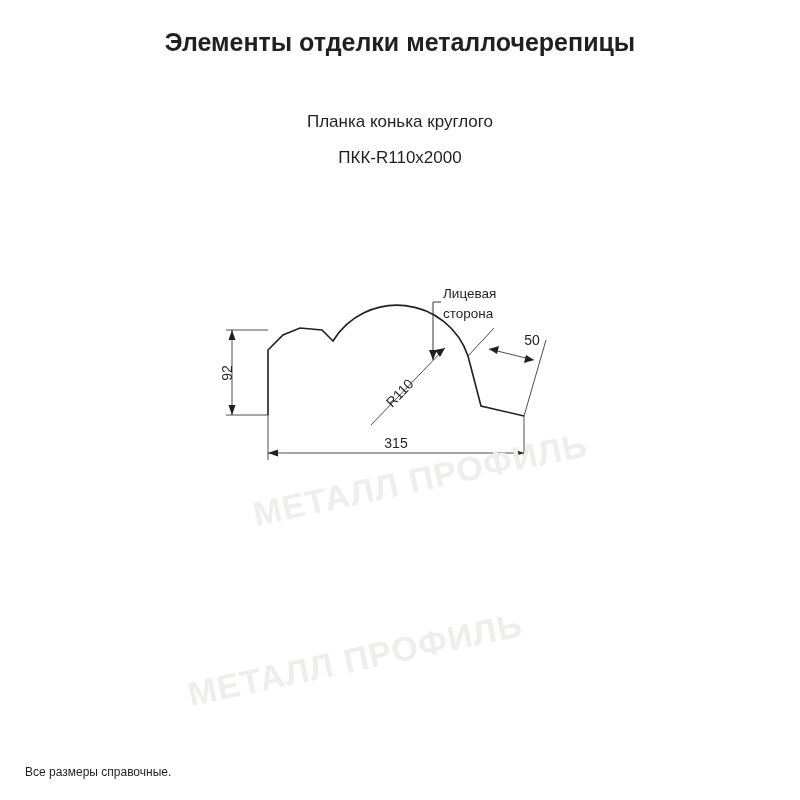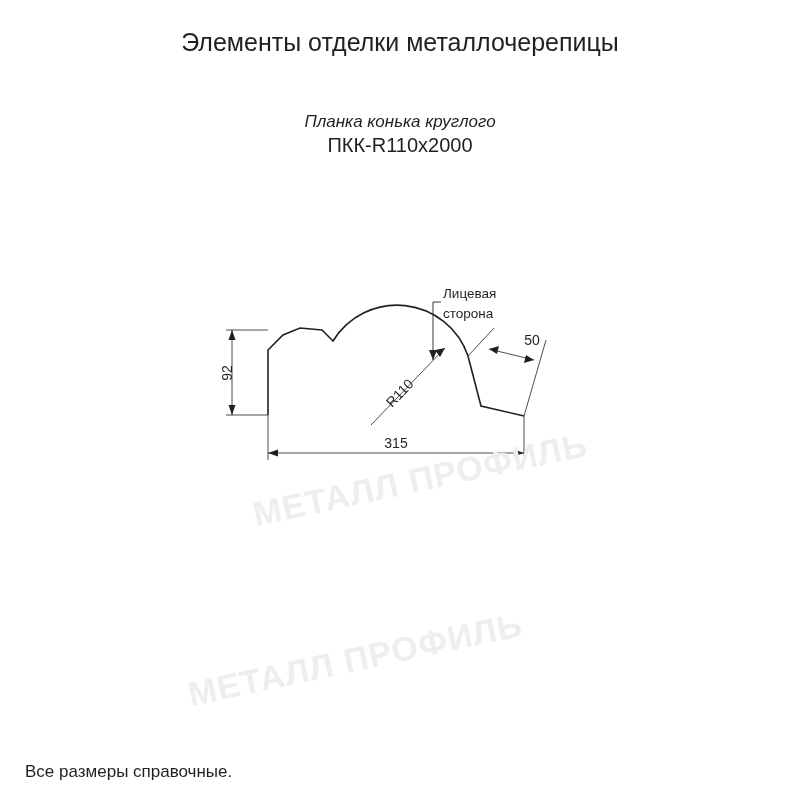--- a/index.html
+++ b/index.html
@@ -16,45 +16,44 @@
     font-family: "Liberation Sans", sans-serif;
     color: #231f20;
   }
   .title {
     position: absolute;
     top: 28px;
     left: 0;
     width: 800px;
     text-align: center;
     font-size: 25px;
-    font-weight: normal;
+    font-weight: bold;
     letter-spacing: 0px;
   }
   .subtitle {
     position: absolute;
     top: 112px;
     left: 0;
     width: 800px;
     text-align: center;
     font-size: 17px;
-    font-style: italic;
   }
   .code {
     position: absolute;
-    top: 134px;
+    top: 148px;
     left: 0;
     width: 800px;
     text-align: center;
-    font-size: 20px;
+    font-size: 17px;
   }
   .footer {
     position: absolute;
     left: 25px;
     bottom: 18px;
-    font-size: 17px;
+    font-size: 12px;
     line-height: 20px;
   }
   .drawing {
     position: absolute;
     top: 210px;
     left: 0;
     width: 800px;
     height: 340px;
   }
   .wm {

